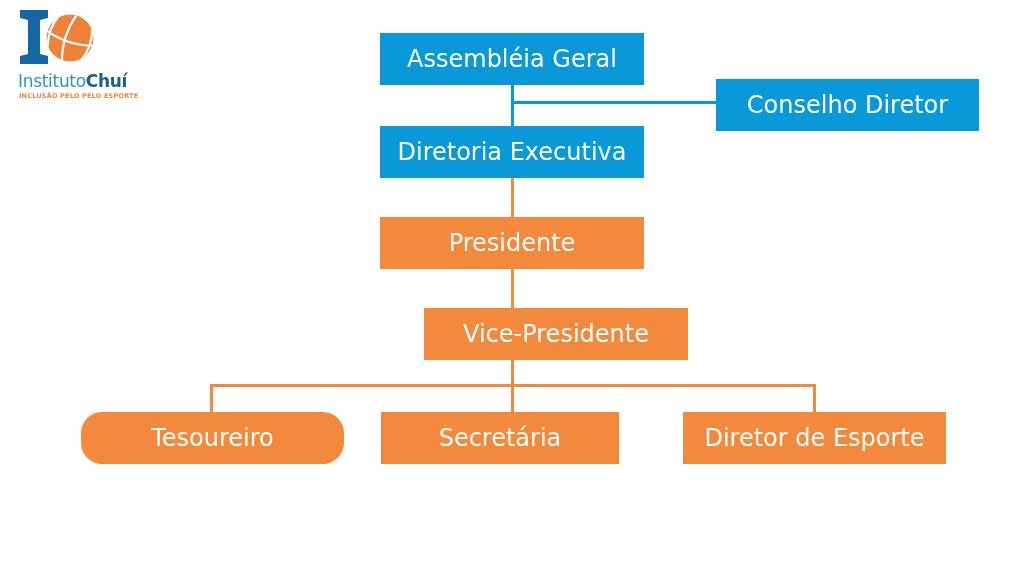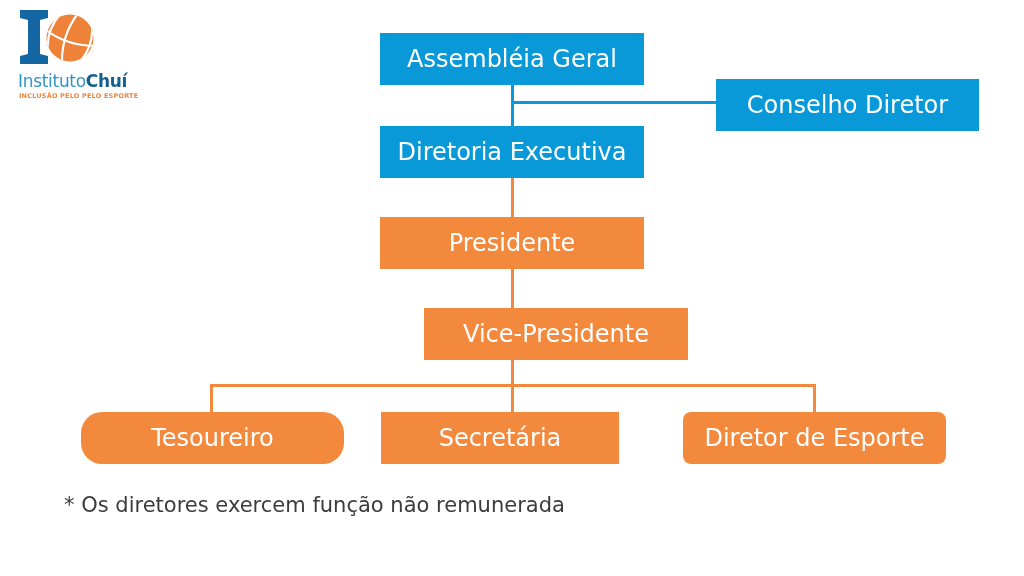--- a/index.html
+++ b/index.html
@@ -40,21 +40,21 @@
   .node.blue   { background: var(--blue,   #0999D8); }
   .node.orange { background: var(--orange, #F3893D); }
 
   #n-assembleia { left: 380px; top:  33px; width: 264px; }
   #n-conselho   { left: 716px; top:  79px; width: 263px; }
   #n-diretoria  { left: 380px; top: 126px; width: 264px; }
   #n-presidente { left: 380px; top: 217px; width: 264px; }
   #n-vice       { left: 380px; top: 308px; width: 264px; margin-left: 44px; }
   #n-tesoureiro { left:  81px; top: 412px; width: 263px; border-radius: 21px; }
   #n-secretaria { left: 381px; top: 412px; width: 238px; }
-  #n-diretor    { left: 683px; top: 412px; width: 263px; border-radius: 8px; }
+  #n-diretor    { left: 683px; top: 412px; width: 263px; }
 
   
   .line { position: absolute; }
   .line.blue   { background: var(--blue,   #0999D8); }
   .line.orange { background: var(--orange, #F3893D); }
 
   #l-assembleia-diretoria { left: 511px; top:  85px; width:   3px; height: 41px; }
   #l-to-conselho          { left: 513px; top: 101px; width: 203px; height:  3px; }
   #l-diretoria-presidente { left: 511px; top: 178px; width:   3px; height: 39px; }
   #l-presidente-vice      { left: 511px; top: 269px; width:   3px; height: 39px; }
@@ -128,15 +128,14 @@
   <div class="node orange" id="n-tesoureiro">
     <span>Tesoureiro</span>
   </div>
   <div class="node orange" id="n-secretaria">
     <span>Secretária</span>
   </div>
   <div class="node orange" id="n-diretor">
     <span>Diretor de Esporte</span>
   </div>
 
-  <div class="footnote">* Os diretores exercem função não remunerada</div>
 
 </div>
 
 </body></html>

